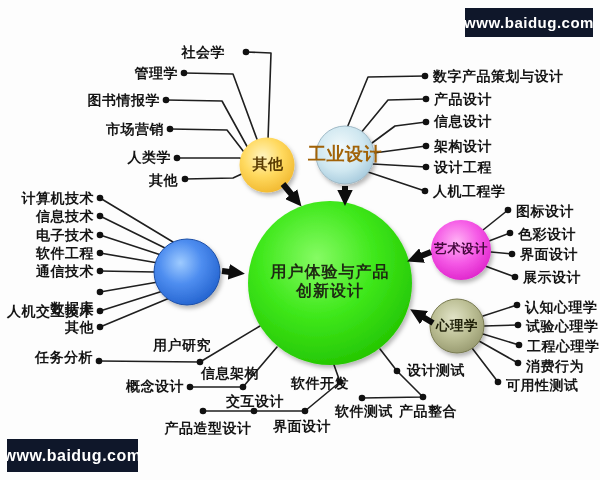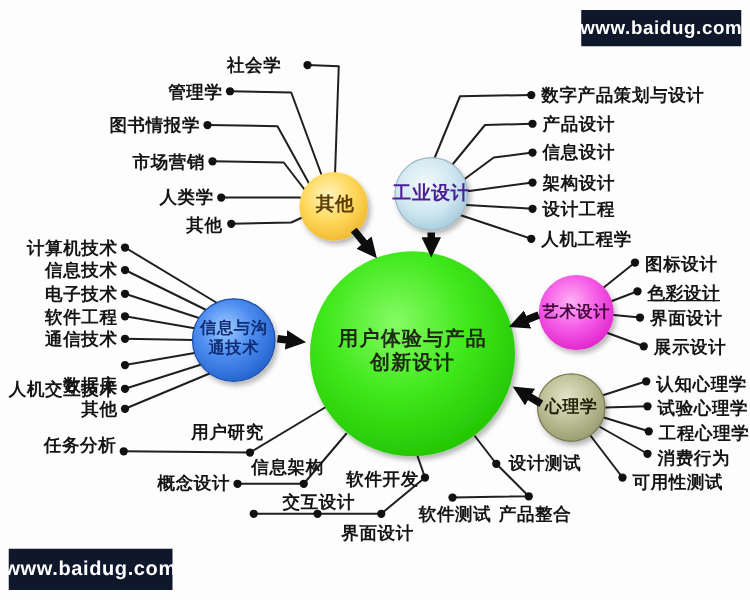--- a/index.html
+++ b/index.html
@@ -12,21 +12,21 @@
     position:absolute;font-weight:700;font-size:14px;color:#151515;
     white-space:nowrap;transform:translateY(-50%);line-height:1;
     letter-spacing:0.5px;
   }
   .lbl-c{transform:translate(-50%,-50%);}
   .hub-lbl{
     position:absolute;transform:translate(-50%,-50%);font-weight:700;
     white-space:nowrap;text-align:center;line-height:1.2;letter-spacing:0.5px;
   }
   .hub-other{font-size:15px;color:#5c3d04;}
-  .hub-industrial{font-size:15px;color:#4c1d95;}
+  .hub-industrial{font-size:18px;color:#a16207;}
   .hub-ict{font-size:13px;color:#0e2d74;line-height:1.25;}
   .hub-art{font-size:13px;color:#45083d;}
   .hub-psy{font-size:13.5px;color:#20210a;}
   .hub-center{font-size:16px;color:#1d2a12;line-height:1.2;letter-spacing:1px;}
   .watermark{
     position:absolute;background:#0f172a;color:#ffffff;font-weight:700;
     display:flex;align-items:center;justify-content:center;letter-spacing:0.5px;
   }
   .wm-top{left:465px;top:8px;width:128px;height:29px;font-size:15px;}
   .wm-bottom{left:7px;top:439px;width:131px;height:33px;font-size:16px;}
@@ -184,24 +184,20 @@
       <line x1="433" y1="323" x2="423" y2="317" marker-end="url(#ah)"></line>
     </g>
   </svg>
 
   <div class="hub-lbl hub-center" style="left:330px;top:281px;">
     <div>用户体验与产品</div>
     <div>创新设计</div>
   </div>
   <div class="hub-lbl hub-other" style="left:268px;top:164px;">其他</div>
   <div class="hub-lbl hub-industrial" style="left:345px;top:155px;">工业设计</div>
-  <div class="hub-lbl hub-ict" style="left:187px;top:271px;">
-    <div>信息与沟</div>
-    <div>通技术</div>
-  </div>
   <div class="hub-lbl hub-art" style="left:461px;top:249px;">艺术设计</div>
   <div class="hub-lbl hub-psy" style="left:457px;top:326px;">心理学</div>
 
   <div class="lbl" style="right:375px;top:52px;">社会学</div>
   <div class="lbl" style="right:422px;top:73px;">管理学</div>
   <div class="lbl" style="right:440px;top:100px;">图书情报学</div>
   <div class="lbl" style="right:436px;top:129px;">市场营销</div>
   <div class="lbl" style="right:429px;top:157px;">人类学</div>
   <div class="lbl" style="right:422px;top:180px;">其他</div>
 
@@ -215,37 +211,38 @@
   <div class="lbl" style="right:506px;top:198px;">计算机技术</div>
   <div class="lbl" style="right:506px;top:216px;">信息技术</div>
   <div class="lbl" style="right:506px;top:235px;">电子技术</div>
   <div class="lbl" style="right:506px;top:253px;">软件工程</div>
   <div class="lbl" style="right:506px;top:271px;">通信技术</div>
   <div class="lbl" style="right:506px;top:308px;margin-left:21px;">数据库</div>
   <div class="lbl" style="right:506px;top:311px;">人机交互技术</div>
   <div class="lbl" style="right:506px;top:327px;">其他</div>
 
   <div class="lbl" style="left:516px;top:211px;">图标设计</div>
-  <div class="lbl" style="left:518px;top:234px;text-decoration:underline;">色彩设计</div>
+  <div class="lbl" style="left:518px;top:234px;">色彩设计</div>
   <div class="lbl" style="left:520px;top:254px;">界面设计</div>
   <div class="lbl" style="left:523px;top:277px;">展示设计</div>
 
   <div class="lbl" style="left:525px;top:307px;">认知心理学</div>
   <div class="lbl" style="left:526px;top:326px;">试验心理学</div>
   <div class="lbl" style="left:527px;top:346px;">工程心理学</div>
   <div class="lbl" style="left:526px;top:366px;">消费行为</div>
   <div class="lbl" style="left:506px;top:385px;">可用性测试</div>
 
   <div class="lbl" style="right:507px;top:358px;font-family:Liberation Serif, serif;">任务分析</div>
   <div class="lbl lbl-c" style="left:182px;top:345px;">用户研究</div>
   <div class="lbl lbl-c" style="left:230px;top:373px;">信息架构</div>
   <div class="lbl lbl-c" style="left:155px;top:386px;">概念设计</div>
   <div class="lbl lbl-c" style="left:255px;top:401px;">交互设计</div>
+  <div class="lbl lbl-c" style="left:208px;top:428px;">产品造型设计</div>
   <div class="lbl lbl-c" style="left:302px;top:426px;">界面设计</div>
-  <div class="lbl lbl-c" style="left:306px;top:383px;text-align:center;">软件开发</div>
+  <div class="lbl lbl-c" style="left:320px;top:383px;text-align:center;">软件开发</div>
   <div class="lbl lbl-c" style="left:364px;top:411px;">软件测试</div>
   <div class="lbl lbl-c" style="left:428px;top:411px;">产品整合</div>
   <div class="lbl" style="left:407px;top:370px;">设计测试</div>
 
   <div class="watermark wm-top">www.baidug.com</div>
   <div class="watermark wm-bottom">www.baidug.com</div>
 
 </div>
 
 </body></html>

